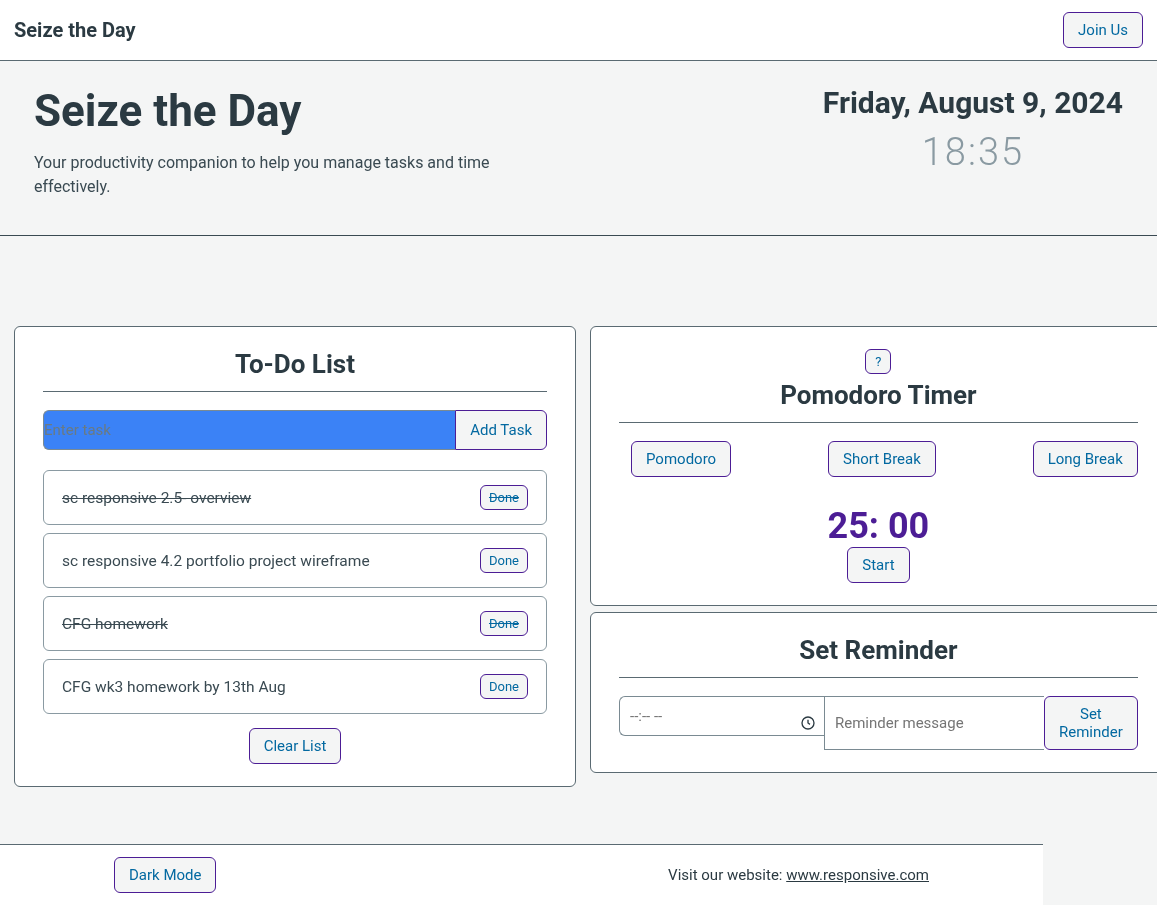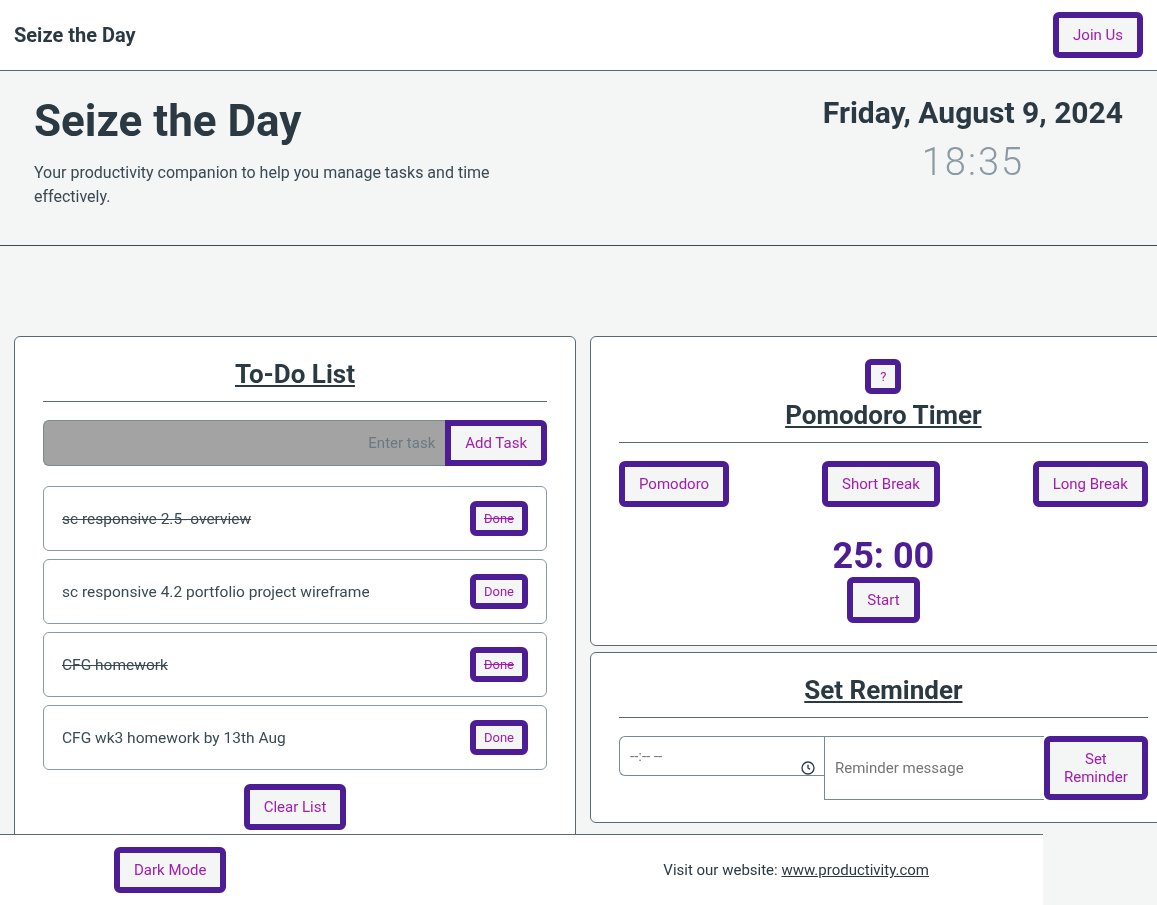--- a/index.html
+++ b/index.html
@@ -23,25 +23,25 @@
     justify-content: space-between;
     align-items: center;
   }
   .topbar-title {
     font-size: 20px;
     font-weight: 700;
     color: #2b3a42;
   }
   .btn {
     background: #f4f5f5;
-    border: 6px solid #4c1d95;
+    border: 1px solid #4c1d95;
     border-radius: 6px;
     padding: 8px 14px;
     font-size: 15px;
-    color: #a21caf;
+    color: #0369a1;
     cursor: pointer;
     font-family: inherit;
   }
   .btn-xs {
     padding: 4px 8px;
     font-size: 13px;
   }
   .header {
     display: flex;
     justify-content: space-between;
@@ -96,43 +96,41 @@
     border: 1px solid #5a6a72;
     border-radius: 6px;
     padding: 22px 28px;
   }
   .card h2 {
     font-size: 26px;
     font-weight: 700;
     text-align: center;
     color: #2b3a42;
     margin-bottom: 12px;
-    text-decoration: underline;
   }
   .card-hr {
     border: none;
     border-top: 1px solid #5a6a72;
     margin-bottom: 18px;
   }
   .input-row {
     display: flex;
     margin-bottom: 20px;
   }
   .input-row input[type="text"],
   .input-row input.time-input {
     flex: 1;
     border: 1px solid #7a8a92;
     border-right: none;
     border-radius: 6px 0 0 6px;
-    padding: 10px 10px;
+    padding: 10px 0;
     font-size: 15px;
     font-family: inherit;
     color: #2b3a42;
-    background: #a3a3a3;
-    text-align: right;
+    background: #3b82f6;
   }
   .input-row input::placeholder {
     color: #6a7a82;
   }
   .input-row .btn-attach {
     border-radius: 0 6px 6px 0;
   }
   .task-item {
     display: flex;
     justify-content: space-between;
@@ -161,20 +159,21 @@
     margin-bottom: 6px;
   }
   .pomo-help .btn {
     padding: 4px 9px;
     font-size: 13px;
   }
   .pomo-modes {
     display: flex;
     justify-content: space-between;
     margin-bottom: 28px;
+    margin-left: 12px;
   }
   .pomo-time {
     font-size: 36px;
     font-weight: 700;
     text-align: center;
     color: #4c1d95;
   }
   .pomo-start {
     text-align: center;
   }
@@ -313,15 +312,15 @@
         <input type="text" class="mid-input" style="flex: 1 1 0%; border-top: 1px solid rgb(122, 138, 146); border-bottom: 1px solid rgb(122, 138, 146); border-left: 1px solid rgb(122, 138, 146); border-image: initial; border-right: none; border-radius: 0px; padding: 10px; font-size: 15px; font-family: inherit;" placeholder="Reminder message">
         <button class="btn btn-attach">Set Reminder</button>
       </div>
     </div>
   </div>
 </div>
 
 <div class="footer">
   <button class="btn">Dark Mode</button>
   <div class="footer-link">
-    <span>Visit our website: </span><a href="#">www.productivity.com</a>
+    <span>Visit our website: </span><a href="#">www.responsive.com</a>
   </div>
 </div>
 
 </body></html>

